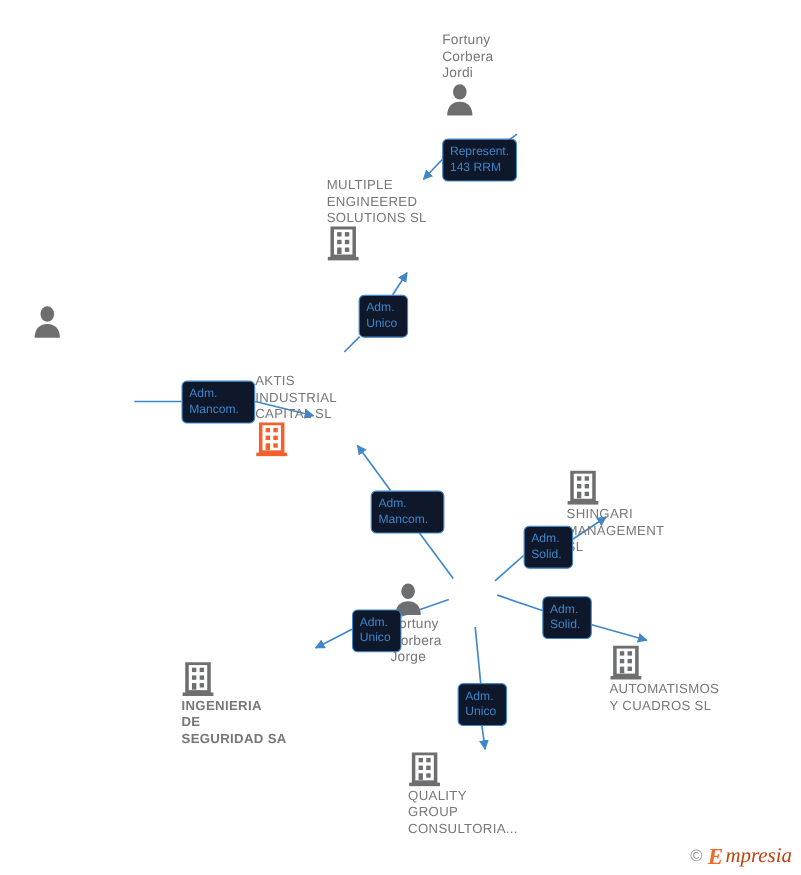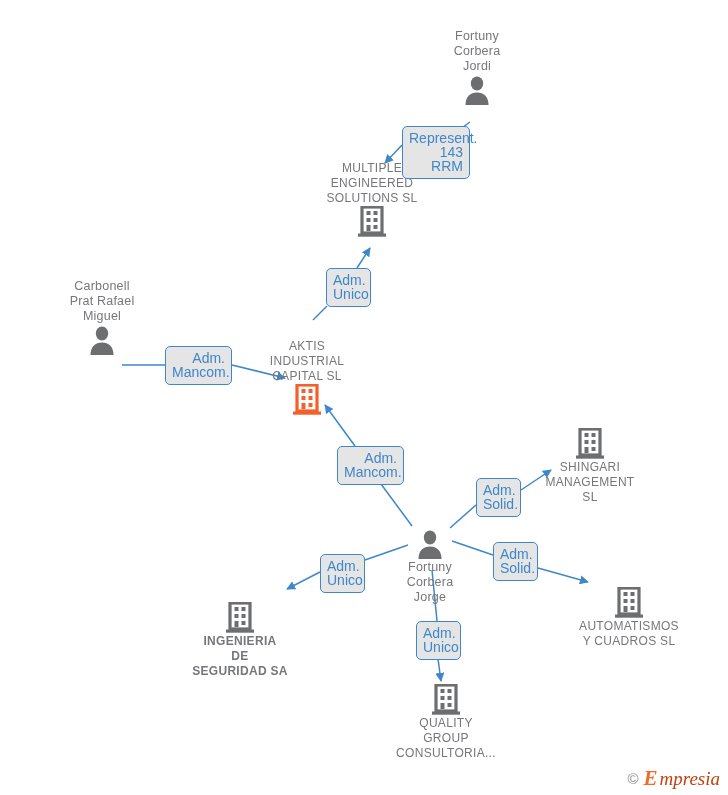--- a/index.html
+++ b/index.html
@@ -18,21 +18,20 @@
   #edges {
     position: absolute;
     left: 0; top: 0;
     width: 728px; height: 795px;
     pointer-events: none;
   }
   .node {
     position: absolute;
     width: 150px;
     margin-left: -75px;
-    text-align: center;
   }
   .node-label {
     color: #76777a;
     font-size: 12.5px;
     line-height: 15px;
     letter-spacing: 0.2px;
     white-space: pre-line;
   }
   .node-label.company {
     font-size: 12px;
@@ -42,27 +41,27 @@
     display: block;
     margin: 0 auto;
     line-height: 0;
   }
   .node.below .node-icon { margin-top: 3px; }
   .node.above .node-label { margin-top: 3px; }
 
   .edge-label {
     position: absolute;
     box-sizing: border-box;
-    background: #e5e5e5;
+    background: #0f172a;
     border: 1.4px solid #3f87c9;
     border-radius: 5px;
     color: #3f87c9;
-    font-size: 14px;
+    font-size: 11px;
     line-height: 14px;
-    text-align: right;
+    text-align: left;
     padding: 4px 6px 5px 6px;
     white-space: pre-line;
     z-index: 5;
   }
   #watermark {
     position: absolute;
     right: 8px;
     bottom: 6px;
     display: flex;
     align-items: center;
@@ -144,23 +143,20 @@
         <rect x="9.5" y="12" width="4" height="4" fill="#6d6e70"></rect>
         <rect x="16.5" y="12" width="4" height="4" fill="#6d6e70"></rect>
         <rect x="9.5" y="19" width="4" height="6" fill="#6d6e70"></rect>
         <rect x="16.5" y="19" width="4" height="4" fill="#6d6e70"></rect>
         <rect x="1" y="27.5" width="28" height="3.2" fill="#6d6e70"></rect>
       </svg>
     </div>
   </div>
 
   <div class="node above" style="left:102px; top:276px;">
-    <div class="node-label">Carbonell
-Prat Rafael
-Miguel</div>
     <div class="node-icon">
       <svg width="32" height="32" viewBox="0 0 32 32">
         <ellipse cx="16" cy="9.5" rx="6.2" ry="7" fill="#6d6e70"></ellipse>
         <path d="M 4.5 31 C 4.5 22.5 9.5 18.5 16 18.5 C 22.5 18.5 27.5 22.5 27.5 31 Z" fill="#6d6e70"></path>
       </svg>
     </div>
   </div>
 
   <div class="node above" style="left:307px; top:309px;margin-top:27px;">
     <div class="node-label company">AKTIS

